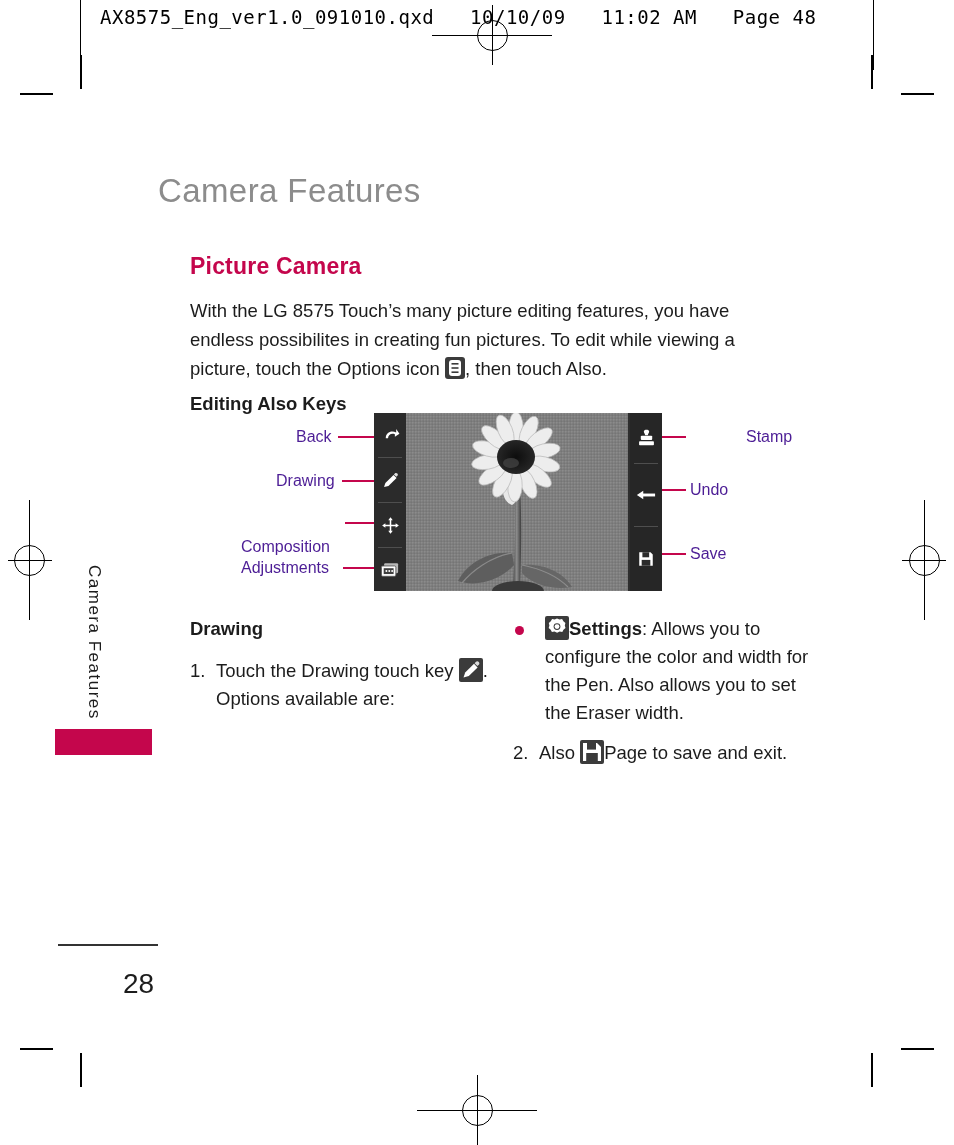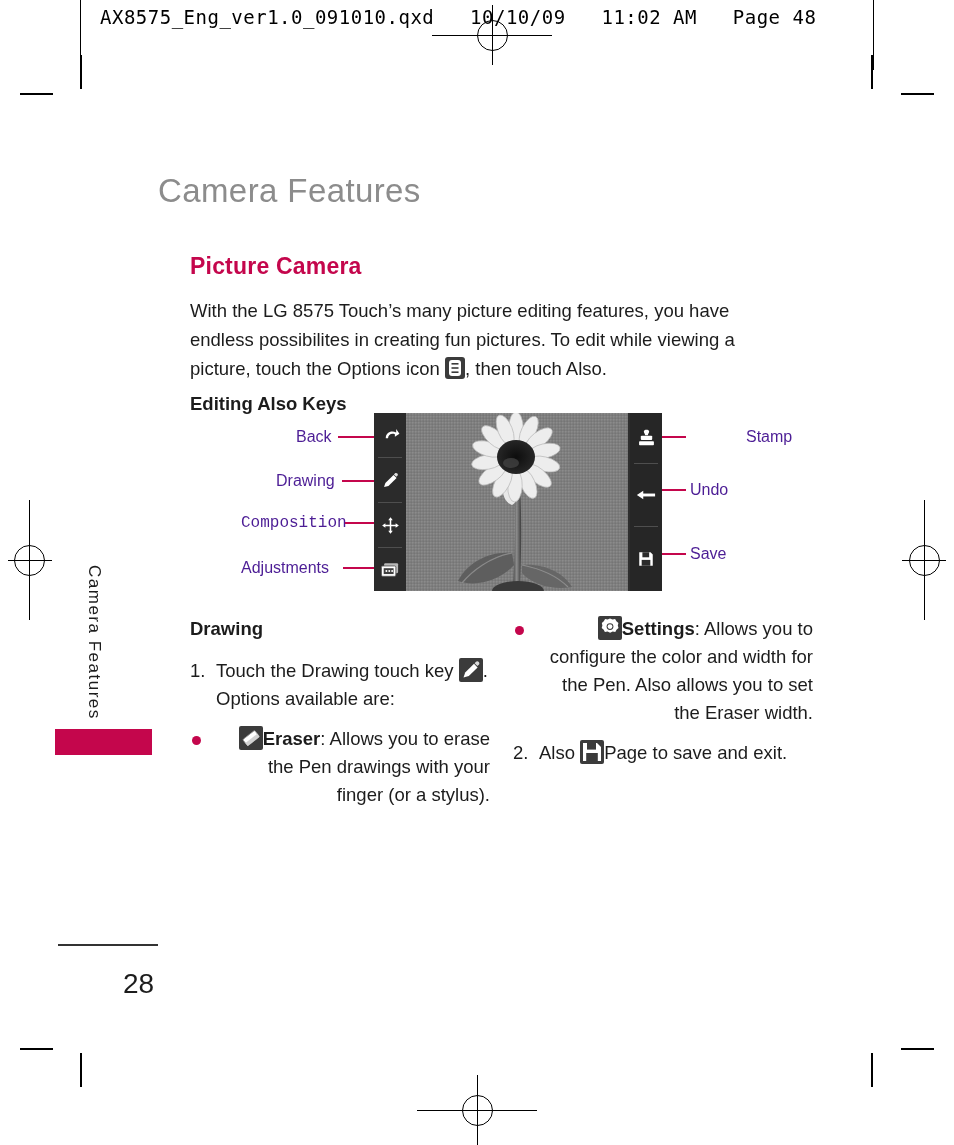--- a/index.html
+++ b/index.html
@@ -182,21 +182,20 @@
     margin-bottom: 12px;
   }
   .numitem .num {
     position: absolute;
     left: 0; top: 0;
   }
   .bullet-item {
     position: relative;
     padding-left: 32px;
     margin-bottom: 12px;
-    text-align: right;
   }
   .bullet-item .dot {
     position: absolute;
     left: 2px;
     top: 11px;
     width: 9px;
     height: 9px;
     border-radius: 50%;
     background: #c4064c;
   }
@@ -417,21 +416,21 @@
       </div>
     </div>
   </div>
 
   <div class="label" style="left:296px; top:428px;">Back</div>
   <div class="leader" style="left:338px; top:436px; width:36px;"></div>
 
   <div class="label" style="left:276px; top:472px;">Drawing</div>
   <div class="leader" style="left:342px; top:480px; width:32px;"></div>
 
-  <div class="label" style="left:241px; top:514px;font-family:Liberation Mono, monospace;">Composition</div>
+  <div class="label" style="left:241px; top:538px;">Composition</div>
   <div class="leader" style="left:345px; top:522px; width:29px;"></div>
 
   <div class="label" style="left:241px; top:559px;">Adjustments</div>
   <div class="leader" style="left:343px; top:567px; width:31px;"></div>
 
   <div class="leader" style="left:662px; top:436px; width:24px;"></div>
   <div class="label" style="left:726px; top:428px;margin-left:20px;">Stamp</div>
 
   <div class="leader" style="left:662px; top:489px; width:24px;"></div>
   <div class="label" style="left:690px; top:481px;">Undo</div>
@@ -445,29 +444,20 @@
 
   <div class="numitem">
     <span class="num">1.</span><span> Touch the Drawing touch key</span>
     <span class="chip chip-sq"><svg width="24" height="24" viewBox="0 0 24 24">
           <path d="M4.5 19.5 L6.2 14.5 L15 5.8 L18.6 9.4 L9.8 18.1 Z" fill="#fff"></path>
           <path d="M15.6 5.2 L17 3.8 C17.8 3 19 3.1 19.8 3.9 C20.6 4.7 20.6 5.9 19.8 6.7 L18.4 8.1 Z" fill="#dcdcdc"></path>
         </svg></span><span>. Options available are:</span>
   </div>
 
 
-  <div class="bullet-item">
-    <span class="dot"></span>
-    <span class="chip chip-sq"><svg width="24" height="24" viewBox="0 0 24 24">
-          <g transform="rotate(-38 12 12)">
-            <rect x="4.5" y="8.2" width="15" height="8" rx="1.2" fill="#fff" stroke="#9a9a9a" stroke-width="0.8"></rect>
-            <rect x="4.5" y="12.6" width="15" height="3.6" fill="#d2d2d2"></rect>
-          </g>
-        </svg></span><span class="bold">Eraser</span><span>: Allows you to erase the Pen drawings with your finger (or a stylus).</span>
-  </div>
 </div>
 
 <div class="col col-right">
   <div class="bullet-item">
     <span class="dot"></span>
     <span class="chip chip-sq"><svg width="24" height="24" viewBox="0 0 24 24">
           <path d="M12 2.4 l2.6 1.1 l2.5 -0.6 l1.3 2.3 l2 1.7 l-0.6 2.6 l0.7 2.6 l-2 1.7 l-1.2 2.3 l-2.6 -0.5 l-2.6 1.1 l-2.6 -1.1 l-2.6 0.5 l-1.2 -2.3 l-2 -1.7 l0.7 -2.6 l-0.6 -2.6 l2 -1.7 l1.3 -2.3 l2.5 0.6 Z" fill="#fff"></path>
           <circle cx="12" cy="10.6" r="3.4" fill="#3b3b3b"></circle>
           <circle cx="12" cy="10.6" r="2.4" fill="#fff"></circle>
         </svg></span><span class="bold">Settings</span><span>: Allows you to configure the color and width for the Pen. Also allows you to set the Eraser width.</span>

